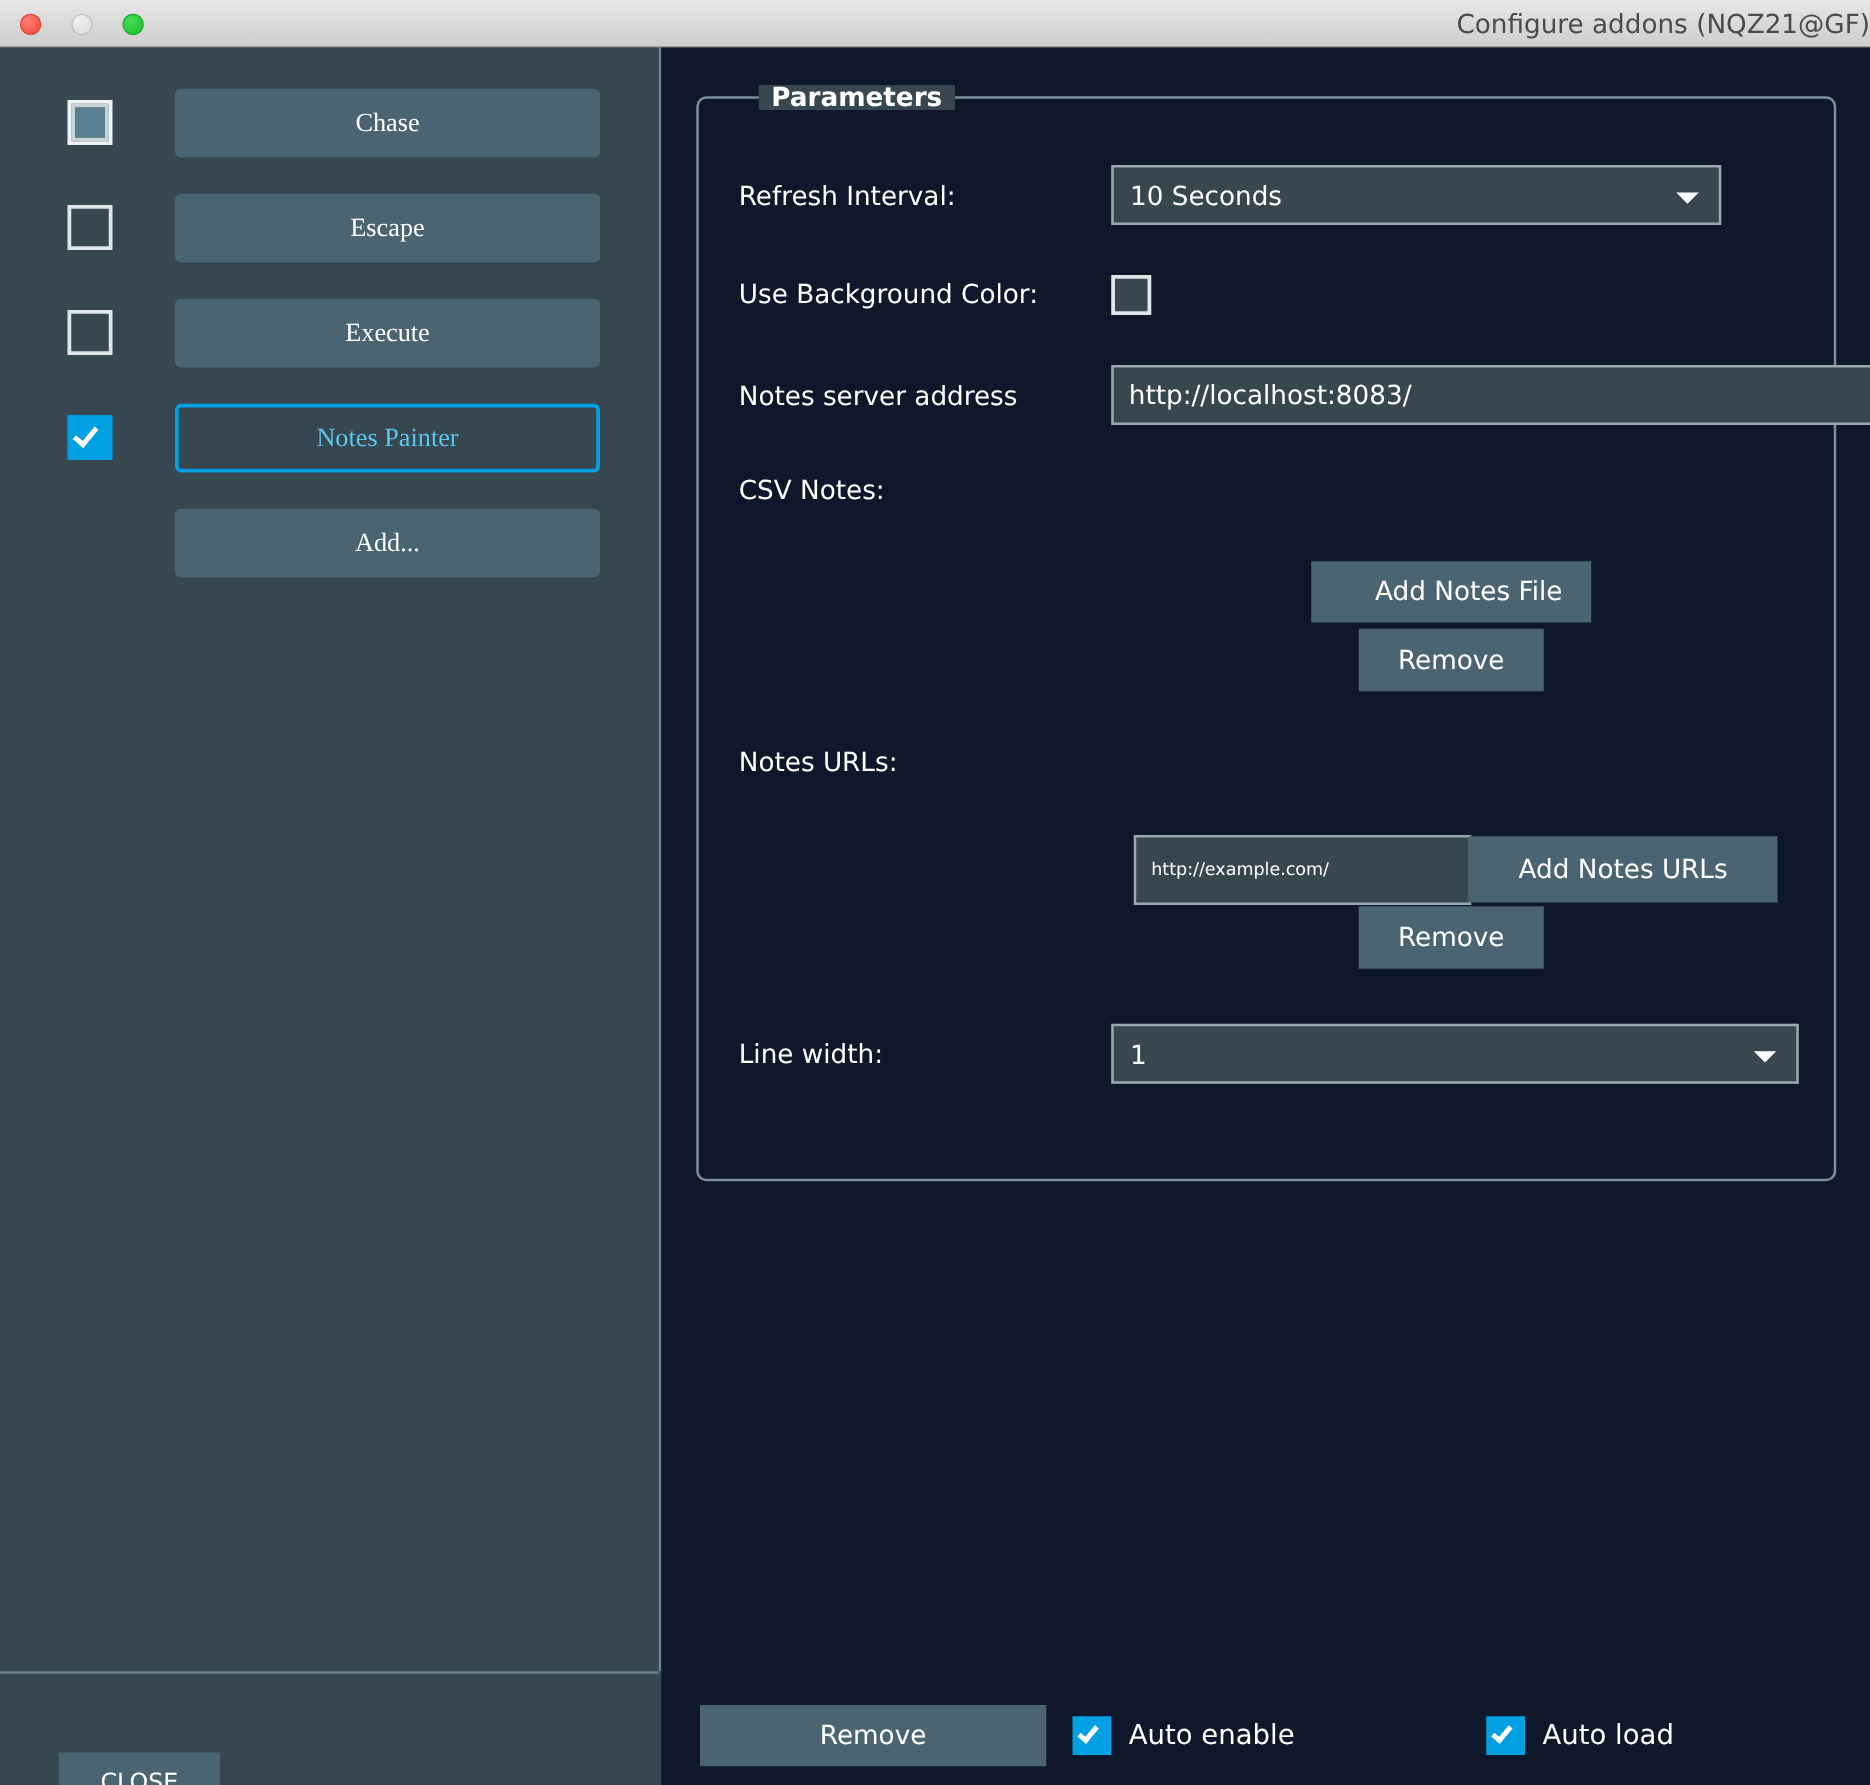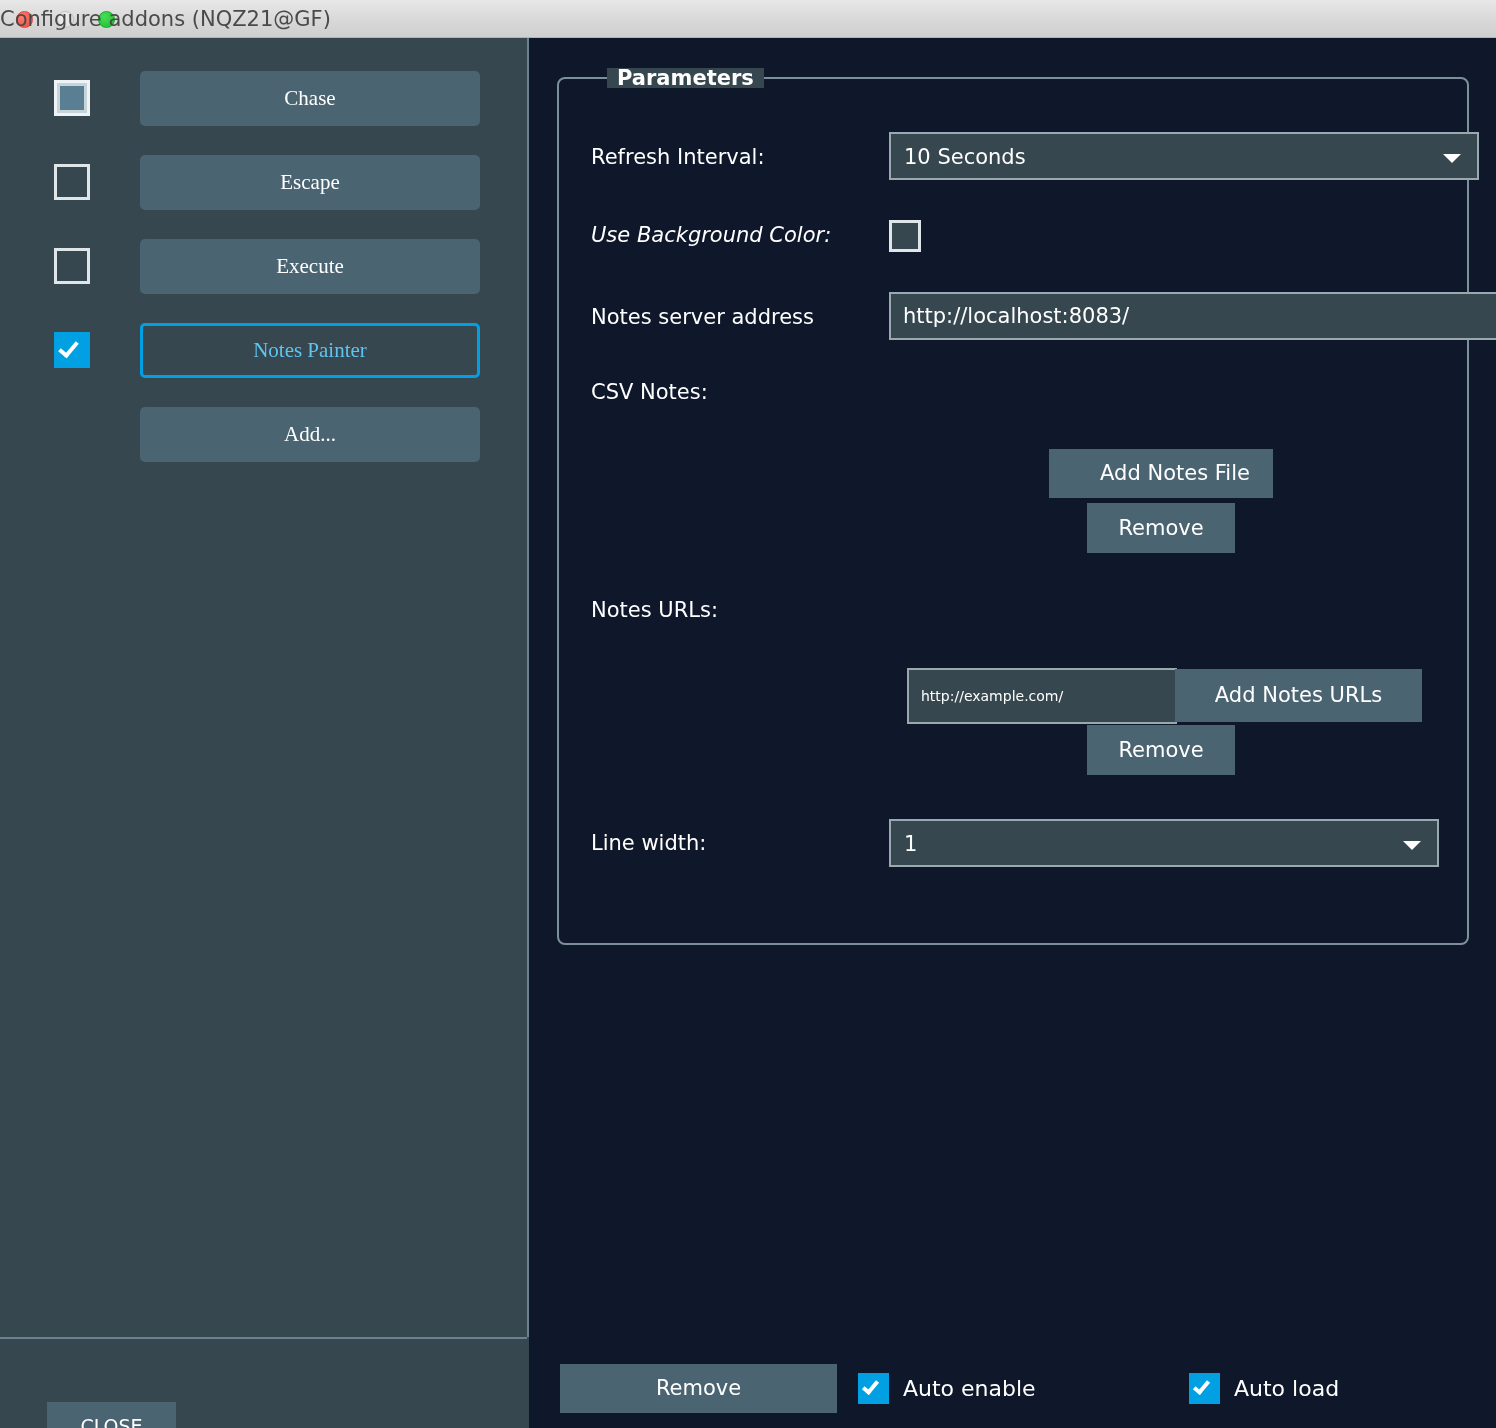--- a/index.html
+++ b/index.html
@@ -42,21 +42,21 @@
   }
   .tl-close  { left: 16px;  background: radial-gradient(circle at 35% 30%, #ff7d71, #f1483d); border: 1px solid #e0443a; }
   .tl-min    { left: 57px;  background: radial-gradient(circle at 35% 30%, #efefef, #dcdcdc); border: 1px solid #c2c2c2; }
   .tl-max    { left: 98px;  background: radial-gradient(circle at 35% 30%, #49dd59, #17bd2b); border: 1px solid #15ad27; }
   .title-text {
     position: absolute;
     left: 0; top: 0;
     width: 1496px;
     height: 38px;
     line-height: 38px;
-    text-align: left;
+    text-align: right;
     font-size: 21px;
     color: #4a4a4a;
   }
 
   
   .left-panel {
     position: absolute;
     left: 0;
     top: 38px;
     width: 527px;
@@ -359,26 +359,26 @@
 
   <div class="panel-divider"></div>
   <div class="left-bottom-divider"></div>
 
   <div class="right-panel">
 
     <div class="groupbox"></div>
     <div class="groupbox-title">Parameters</div>
 
     <div class="param-label" style="left:62px; top:107px;">Refresh Interval:</div>
-    <div class="combo" style="left:360px; top:94px; width:590px; height:48px;">
+    <div class="combo" style="left:360px; top:94px; width:488px; height:48px;">
       <span class="combo-value">10 Seconds</span>
       <span class="arrow"></span>
     </div>
 
-    <div class="param-label" style="left:62px; top:185px;font-style:italic;">Use Background Color:</div>
+    <div class="param-label" style="left:62px; top:185px;">Use Background Color:</div>
     <div class="param-check" style="left:360px; top:182px;"></div>
 
     <div class="param-label" style="left:62px; top:267px;">Notes server address</div>
     <input class="textfield" style="left: 360px; top: 254px; width: 658px; height: 48px;" value="http://localhost:8083/">
 
     <div class="param-label" style="left:62px; top:342px;">CSV Notes:</div>
     <button class="flat-btn" style="left:520px; top:411px; width:224px; height:49px; line-height:49px;padding-left:28px;">Add Notes File</button>
     <button class="flat-btn" style="left:558px; top:465px; width:148px; height:50px; line-height:50px;">Remove</button>
 
     <div class="param-label" style="left:62px; top:560px;">Notes URLs:</div>

